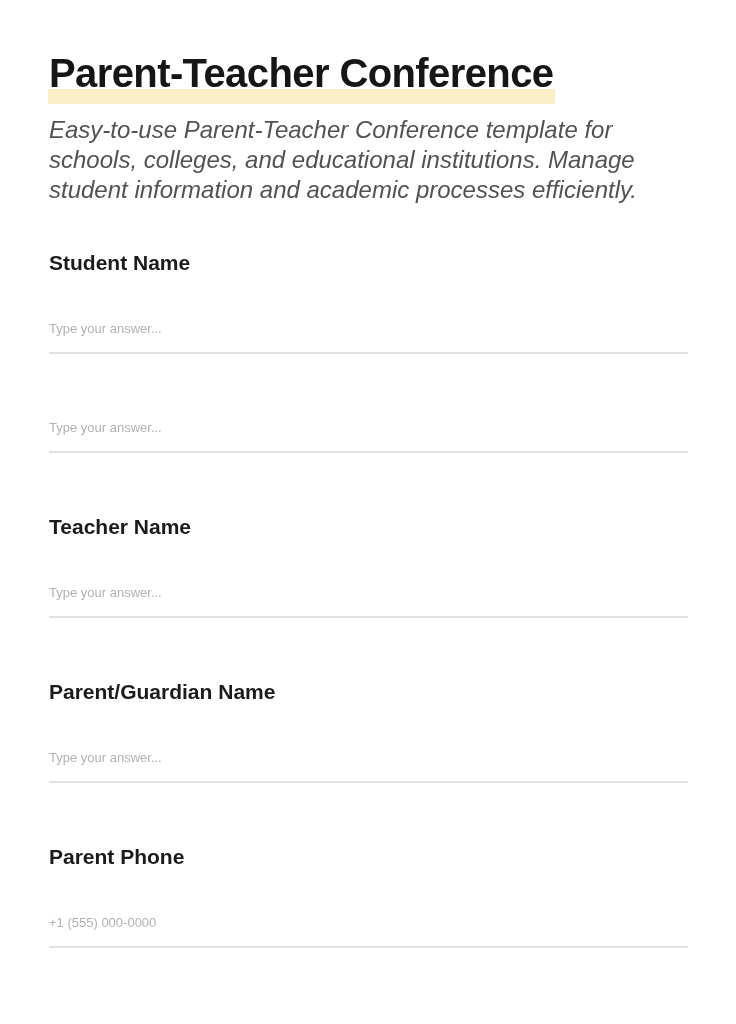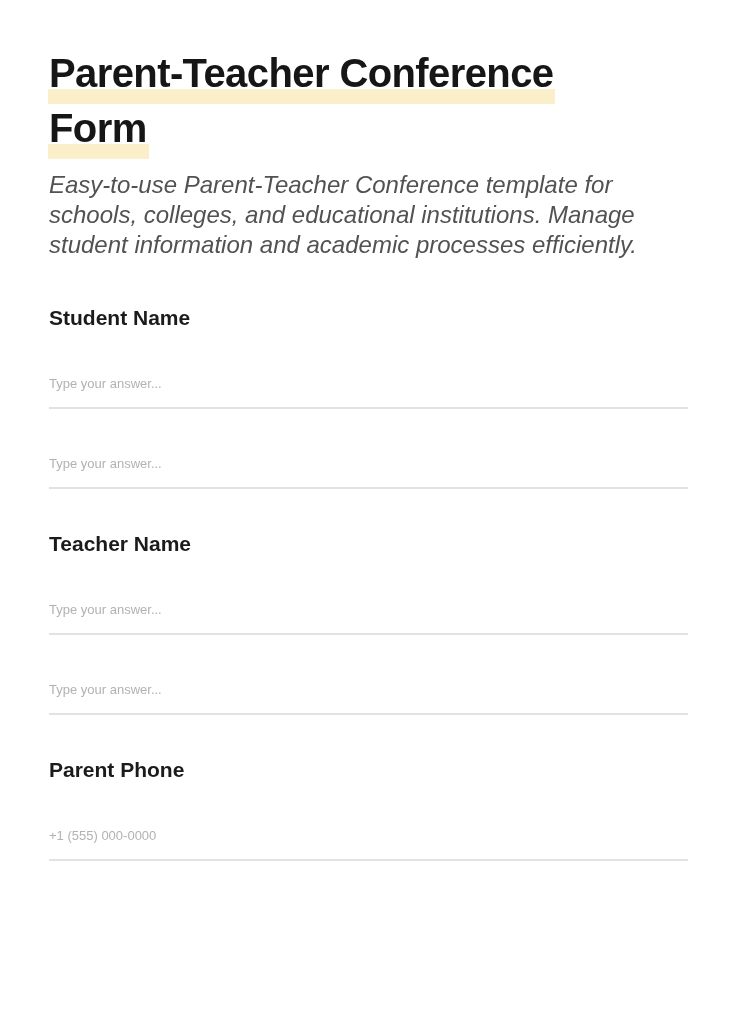--- a/index.html
+++ b/index.html
@@ -55,21 +55,21 @@
     color: var(--description_text, #525252);
     margin: 0 0 46px 0;
   }
 
   
   .conference-form {
     width: 639px;
   }
 
   .field {
-    margin-bottom: 43px;
+    margin-bottom: 62px;
   }
 
   .field-label {
     display: block;
     font-size: 21px;
     line-height: 24px;
     font-weight: 700;
     color: var(--label_text, #1B1B1B);
   }
 
@@ -94,21 +94,21 @@
     color: var(--placeholder_text, #B2B2B2);
     opacity: 1;
   }
 </style>
 </head>
 <body>
 
 <div class="page">
 
   <header>
-    <h1 class="page-title"><span class="title-line">Parent-Teacher Conference</span><br><span class="title-line">Form</span></h1>
+    <h1 class="page-title"><span class="title-line">Parent-Teacher Conference</span><br></h1>
 
     <p class="description">Easy-to-use Parent-Teacher Conference template for schools, colleges, and educational institutions. Manage student information and academic processes efficiently.</p>
   </header>
 
   <form class="conference-form">
 
     <div class="field">
       <label class="field-label">Student Name</label>
       <input class="field-input" type="text" placeholder="Type your answer..." style="">
     </div>
@@ -116,20 +116,21 @@
     <div class="field">
       <input class="field-input" type="text" placeholder="Type your answer..." style="">
     </div>
 
     <div class="field">
       <label class="field-label">Teacher Name</label>
       <input class="field-input" type="text" placeholder="Type your answer..." style="">
     </div>
 
     <div class="field">
+      <label class="field-label">Parent/Guardian Name</label>
       <input class="field-input" type="text" placeholder="Type your answer..." style="">
     </div>
 
     <div class="field">
       <label class="field-label">Parent Phone</label>
       <input class="field-input" type="tel" placeholder="+1 (555) 000-0000" style="">
     </div>
 
   </form>
 </div>

